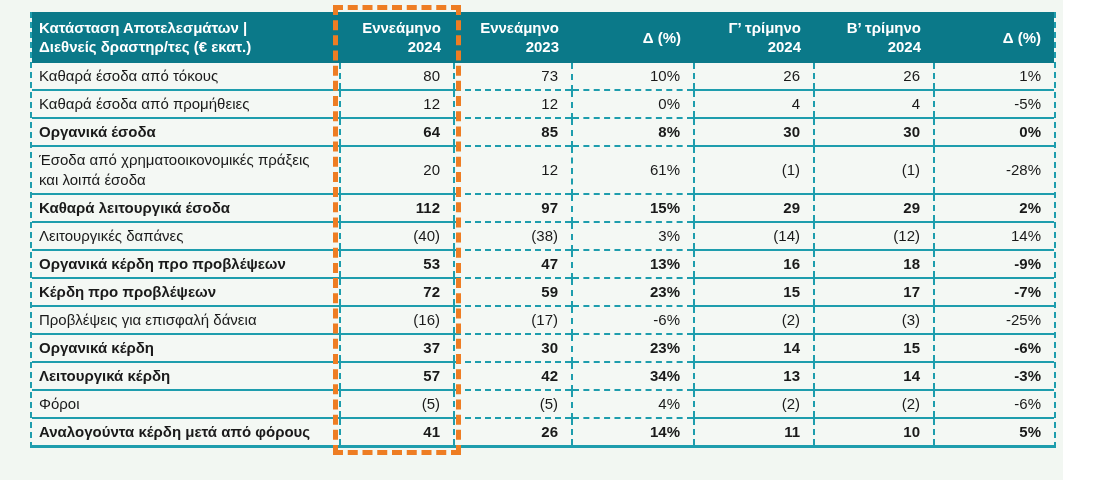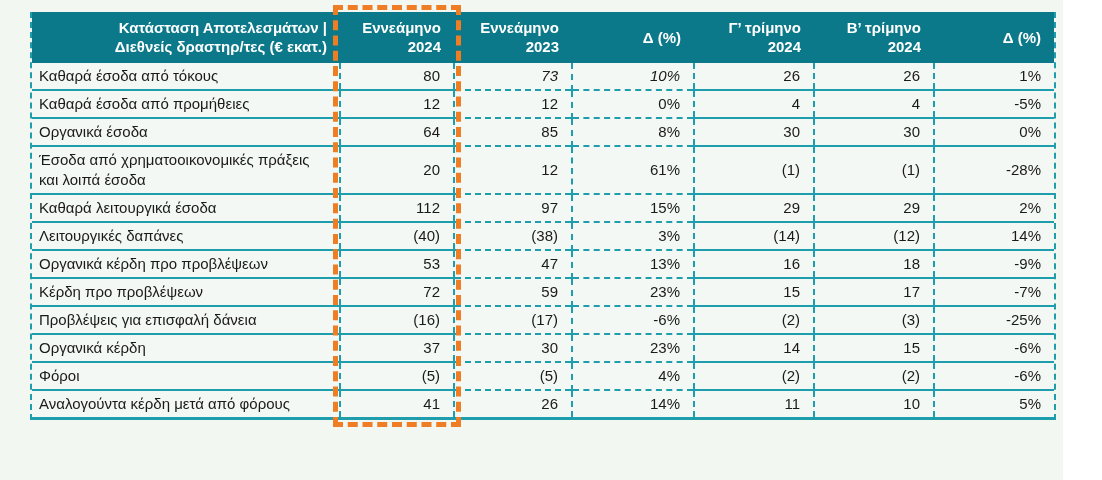--- a/index.html
+++ b/index.html
@@ -40,37 +40,37 @@
     color: var(--header-fg);
     font-weight: 700;
     font-size: 15px;
     line-height: 19px;
     padding: 6px 13px 7px 7px;
     text-align: right;
     vertical-align: middle;
     white-space: pre-line;
   }
   table.fin th.c0 {
-    text-align: right;
+    text-align: left;
     padding-left: 7px;
   }
   table.fin td {
     font-size: 15px;
     line-height: 20px;
     color: var(--body-fg);
     padding: 3px 13px 3px 7px;
     vertical-align: middle;
   }
   table.fin td.num { text-align: right; }
-  table.fin tr.bold td { font-weight: 400; }
+  table.fin tr.bold td { font-weight: 700; }
   
   table.fin tbody tr td { border-top: 2px solid var(--teal); }
   table.fin tbody tr:first-child td { border-top: none; }
   table.fin tbody tr td.hdash { border-top-style: dashed; }
-  table.fin tbody tr:first-child td.hdash { border-top: none; font-style: italic; }
+  table.fin tbody tr:first-child td.hdash { border-top: none; }
   
   table.fin tbody td + td { border-left: 2px dashed var(--teal); }
   .highlight-box {
     position: absolute;
     box-sizing: border-box;
     left: 301px;
     top: -7px;
     bottom: -10px;
     width: 128px;
     border: 5px dashed var(--orange);
@@ -191,20 +191,29 @@
         </tr>
         <tr class="bold">
           <td>Οργανικά κέρδη</td>
           <td class="num">37</td>
           <td class="num hdash">30</td>
           <td class="num hdash">23%</td>
           <td class="num">14</td>
           <td class="num">15</td>
           <td class="num">-6%</td>
         </tr>
+        <tr class="bold">
+          <td>Λειτουργικά κέρδη</td>
+          <td class="num">57</td>
+          <td class="num hdash">42</td>
+          <td class="num hdash">34%</td>
+          <td class="num">13</td>
+          <td class="num">14</td>
+          <td class="num">-3%</td>
+        </tr>
         <tr>
           <td>Φόροι</td>
           <td class="num">(5)</td>
           <td class="num hdash">(5)</td>
           <td class="num hdash">4%</td>
           <td class="num">(2)</td>
           <td class="num">(2)</td>
           <td class="num">-6%</td>
         </tr>
         <tr class="bold">

